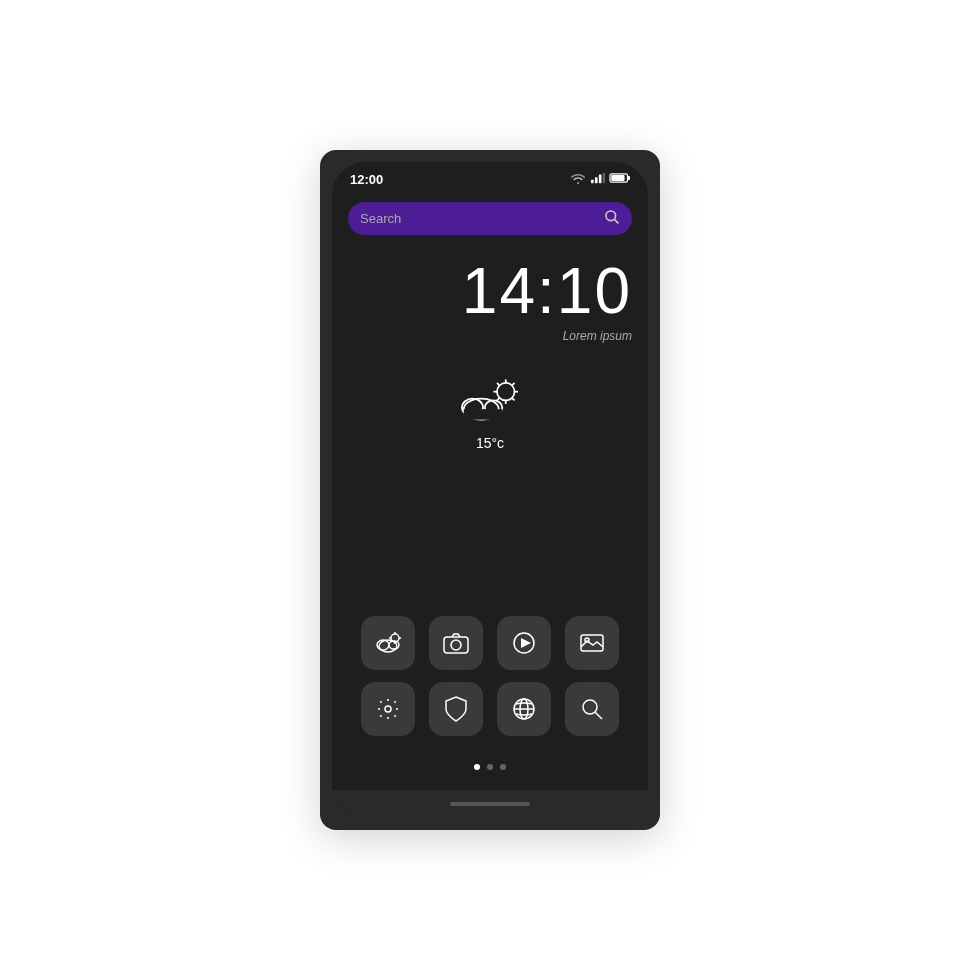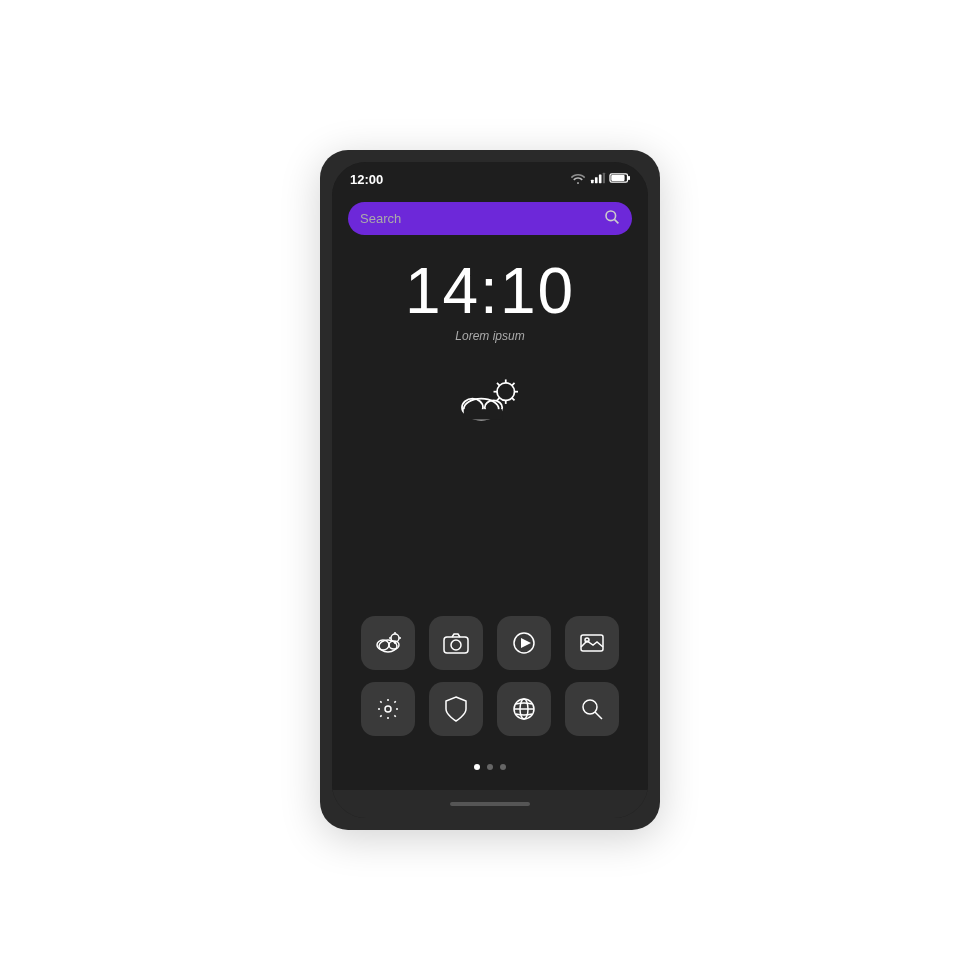--- a/index.html
+++ b/index.html
@@ -10,21 +10,21 @@
       display: flex;
       align-items: center;
       justify-content: center;
       font-family: 'Arial', sans-serif;
     }
 
     .phone-outer {
       width: 340px;
       height: 680px;
       background: #2a2a2a;
-      border-radius: 28px;
+      border-radius: 16px;
       padding: 12px;
       box-shadow: 0 8px 40px rgba(0,0,0,0.18);
       position: relative;
     }
 
     .phone-inner {
       width: 100%;
       height: 100%;
       background: #1e1e1e;
       border-radius: 34px;
@@ -56,41 +56,41 @@
     .screen-content {
       flex: 1;
       background: #1e1e1e;
       display: flex;
       flex-direction: column;
       padding: 10px 16px;
     }
 
     
     .search-bar {
-      background: #6d28d9;
+      background: #4c1d95;
       border-radius: 20px;
       display: flex;
       align-items: center;
       padding: 7px 12px;
       margin-bottom: 16px;
     }
     .search-input-text {
       flex: 1;
       color: #aaaaaa;
       font-size: 13px;
     }
     .search-icon-btn {
       color: #cccccc;
       font-size: 15px;
       cursor: pointer;
     }
 
     
     .clock-area {
-      text-align: center;
+      text-align: right;
       margin-top: 8px;
       margin-bottom: 4px;
     }
     .clock-time {
       color: #ffffff;
       font-size: 64px;
       font-weight: 300;
       letter-spacing: 2px;
       line-height: 1;
     }
@@ -246,20 +246,21 @@
             <line x1="68" y1="8" x2="65" y2="11" stroke="white" stroke-width="2"></line>
             <line x1="51" y1="25" x2="48" y2="28" stroke="white" stroke-width="2"></line>
 
             <ellipse cx="30" cy="38" rx="20" ry="12" stroke="white" stroke-width="2" fill="none"></ellipse>
             <ellipse cx="20" cy="36" rx="12" ry="10" stroke="white" stroke-width="2" fill="none"></ellipse>
             <ellipse cx="44" cy="36" rx="10" ry="8" stroke="white" stroke-width="2" fill="none"></ellipse>
 
             <rect x="10" y="38" width="44" height="12" fill="#1e1e1e"></rect>
           </svg>
         </div>
+        <div class="weather-temp">15°c</div>
       </div>
 
       <div class="app-grid">
 
         <div class="app-row">
           <div class="app-icon">
             <svg width="26" height="26" viewBox="0 0 26 26" fill="none" stroke="white" stroke-width="1.5">
               <ellipse cx="13" cy="16" rx="9" ry="6"></ellipse>
               <ellipse cx="8" cy="15" rx="6" ry="5"></ellipse>
               <ellipse cx="19" cy="15" rx="5" ry="4"></ellipse>

